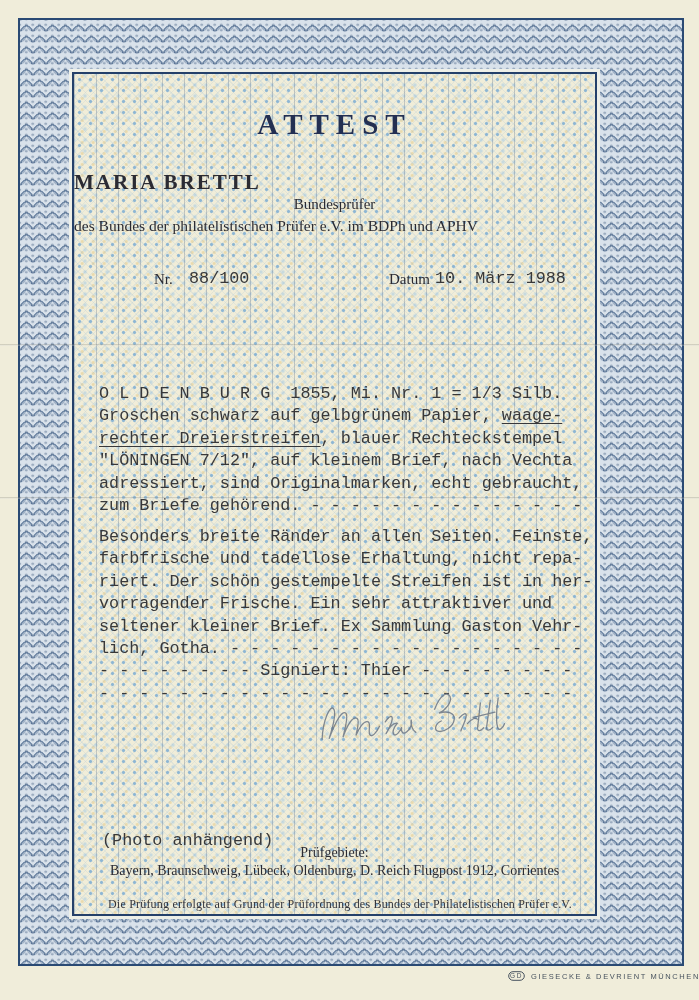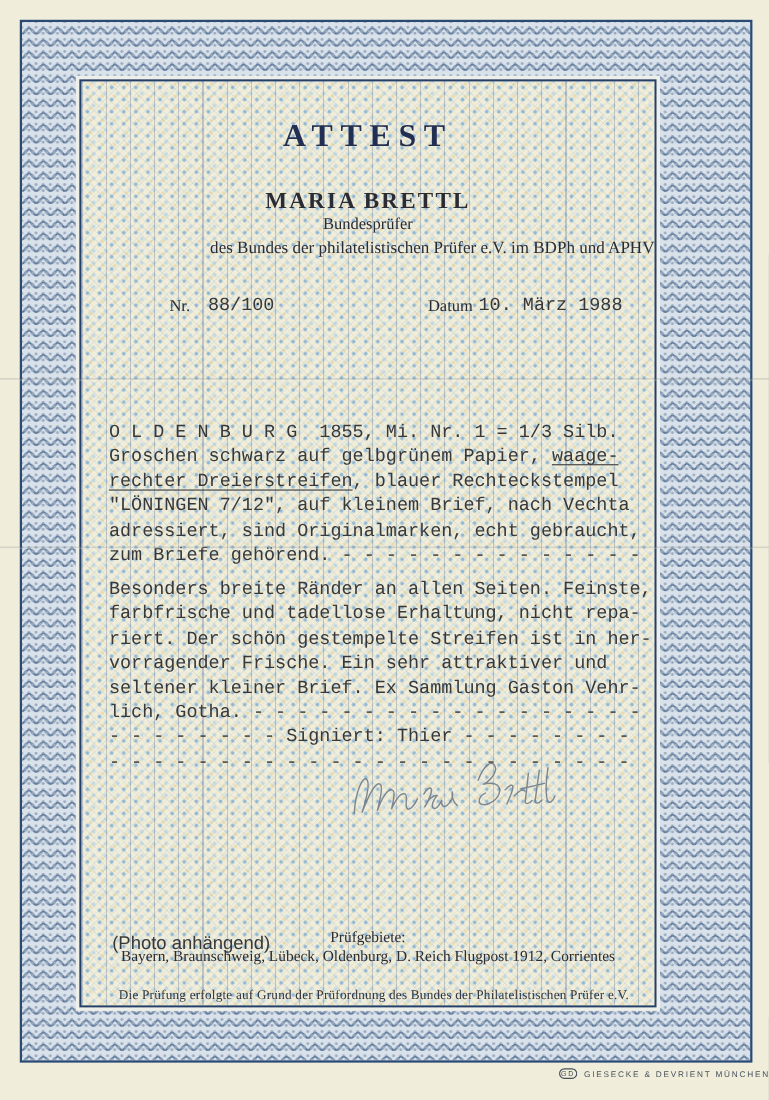--- a/index.html
+++ b/index.html
@@ -40,25 +40,25 @@
     background-position: 0 0, 0 0, 0 0, 0 0, 5.5px 5.5px, 2.7px 8px;
   }
   .inner > * { position:absolute; }
 
   .title {
     left:0; right:0; top:34px; text-align:center;
     font-size:29px; font-weight:700; letter-spacing:7px;
     color:#232f52;
   }
   .name {
-    left:0; right:0; top:96px; text-align:center;
+    left:0; right:0; top:96px; 
     font-size:21px; font-weight:600; letter-spacing:2px; color:#2b2b33;
   }
   .role  { left:0; right:0; top:122px; text-align:center; font-size:15px; color:#2b2b33; }
-  .assoc { left:0; right:0; top:143px; text-align:right; font-size:15.5px; color:#2b2b33; }
+  .assoc { left:0; right:0; top:143px; text-align:left; font-size:15.5px; color:#2b2b33; }
   .addr  { left:0; right:0; top:166px; text-align:center; font-size:15.5px; color:#2b2b33; }
 
   .nr-row { left:0; top:194px; width:100%; height:24px; }
   .nr-row span { position:absolute; white-space:nowrap; }
   .lbl  { font-size:15px; color:#2b2b33; }
   .mono { font-family:"Liberation Mono","DejaVu Sans Mono",monospace; color:#38383a; }
   .nr-label    { left:80px;  top:3px; }
   .nr-value    { left:115px; top:1px; font-size:16.8px; }
   .date-label  { left:315px; top:3px; }
   .date-value  { left:361px; top:1px; font-size:16.8px; }
@@ -71,22 +71,22 @@
     margin-top:22px;
   }
   .para1 { top:287px; }
   .para2 { top:430px; }
   .u { text-decoration:underline; text-underline-offset:3px; }
 
   .signature { left:233px; top:602px; width:230px; height:80px; transform:rotate(-3deg); }
   .signature path { fill:none; stroke:#6b7585; stroke-width:1.3; stroke-linecap:round; opacity:.85; }
 
   .photo-note {
-    left:28px; top:774px;
-    font-family:Liberation Sans, sans-serif;
+    left:28px; top:757px;
+    font-family:Liberation Mono, monospace;
     font-size:16.8px; color:#38383a; white-space:nowrap;
   }
   .areas-label { left:0; right:0; top:771px; text-align:center; font-size:14px; color:#2b2b33; }
   .areas       { left:0; right:0; top:789px; text-align:center; font-size:14px; color:#2b2b33; }
   .footer-note { left:34px; top:823px; font-size:12px; font-weight:400; color:#33343c; letter-spacing:.2px; }
 
   .crease {
     position:absolute; left:0; width:699px; height:2px;
     background:linear-gradient(to bottom, rgba(100,100,88,.30), rgba(255,255,255,.28));
     pointer-events:none;

